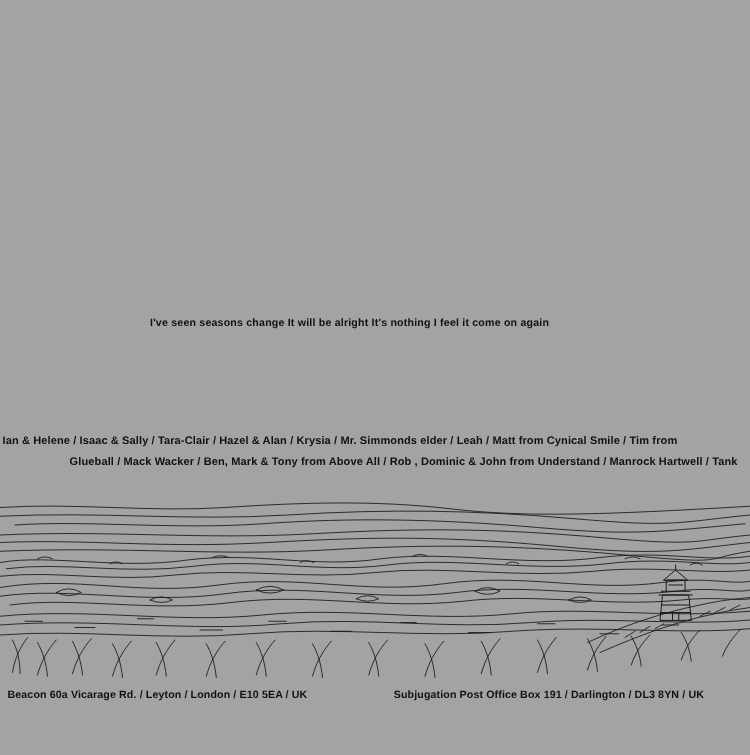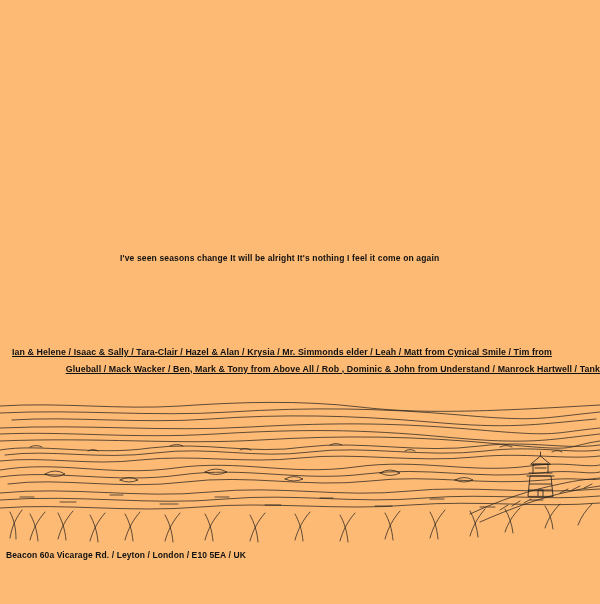--- a/index.html
+++ b/index.html
@@ -12,49 +12,48 @@
     height: 604px;
     overflow: hidden;
     font-family: "Liberation Sans", sans-serif;
     color: #111111;
     position: relative;
   }
   .page {
     position: relative;
     width: 600px;
     height: 604px;
-    background: #fdba74;
+    background: #a3a3a3;
   }
 
   
   .lyric {
     position: absolute;
     left: 120px;
     top: 252px;
     width: 420px;
     font-size: 8.5px;
     font-weight: bold;
     letter-spacing: 0.15px;
     color: #111;
     line-height: 12px;
   }
 
   
   .thanks {
     position: absolute;
-    left: 12px;
+    left: 2px;
     top: 344px;
     width: 588px;
     font-size: 8.8px;
     font-weight: bold;
     line-height: 16.5px;
     color: #111;
     text-align: center;
     letter-spacing: 0.1px;
-    text-decoration: underline;
   }
   .thanks .l1 { display: block; text-align: left; }
   .thanks .l2 { display: block; text-align: right; padding-left: 14px; }
   .thanks .l3 { display: block; text-align: left; padding-left: 50px; }
 
   
   .scene {
     position: absolute;
     left: 0;
     top: 398px;
@@ -215,15 +214,16 @@
           <path d="M524 105 l 7 -4"></path>
         <path d="M560 95 l 8 -4"></path>
           <path d="M572 92 l 8 -4"></path>
           <path d="M584 90 l 8 -4"></path>
       </g>
     </svg>
   </div>
 
   <div class="footer">
     <div class="footer-left">Beacon 60a Vicarage Rd. / Leyton / London / E10 5EA / UK</div>
+    <div class="footer-right">Subjugation  Post Office Box 191 / Darlington / DL3 8YN / UK</div>
   </div>
 
 </div>
 
 </body></html>

